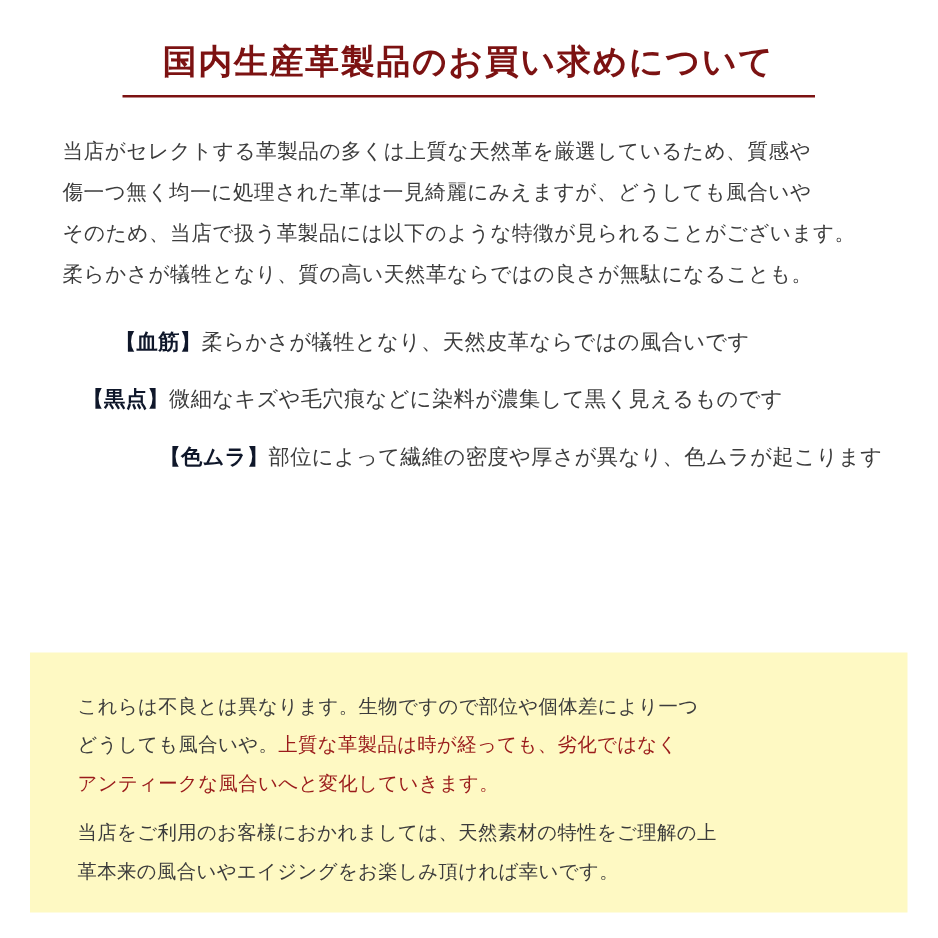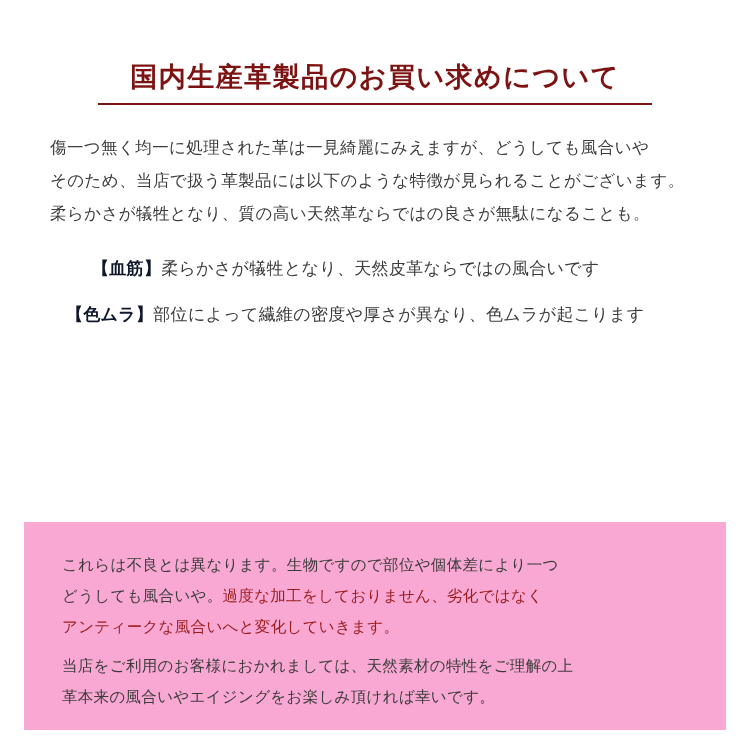--- a/index.html
+++ b/index.html
@@ -17,21 +17,20 @@
   .page {
     position: relative;
     width: 750px;
     height: 750px;
     box-sizing: border-box;
     padding: 26px 26px 0 26px;
   }
   .title-block {
     text-align: center;
     padding-top: 8px;
-    margin-top: 27px;
   }
   .title {
     font-size: 27px;
     font-weight: 700;
     letter-spacing: 1.5px;
     color: #7c1212;
     line-height: 1.2;
     display: inline-block;
     padding: 0 4px 10px 4px;
   }
@@ -61,32 +60,32 @@
     font-size: 17px;
     line-height: 1.45;
     margin-bottom: 21px;
     color: #3c3c3c;
     letter-spacing: 0.3px;
     white-space: nowrap;
   }
   .feature-row.indent-1 { padding-left: 48px; }
   .feature-row.indent-2 { padding-left: 6px; }
   .feature-row.indent-3 { padding-left: 22px; }
-  .feature-row.indent-4 { padding-left: 22px; }
+  .feature-row.indent-4 { padding-left: 22px; text-align: right; }
   .tag {
     color: #0f172a;
     font-weight: 700;
   }
   .note-box {
     position: absolute;
     left: 24px;
     right: 24px;
     top: 522px;
     height: 208px;
-    background: #f9a8d4;
+    background: #fef9c3;
     box-sizing: border-box;
     padding: 28px 34px 0 38px;
   }
   .note-line {
     font-size: 15.5px;
     line-height: 2.0;
     color: #3c3c3c;
     letter-spacing: 0.3px;
     white-space: nowrap;
   }
@@ -101,38 +100,42 @@
 <body>
 
 <div class="page">
 
   <div class="title-block">
     <div class="title">国内生産革製品のお買い求めについて</div>
     <div class="title-rule"></div>
   </div>
 
   <div class="intro">
+    <p>当店がセレクトする革製品の多くは上質な天然革を厳選しているため、質感や</p>
     <p>傷一つ無く均一に処理された革は一見綺麗にみえますが、どうしても風合いや</p>
     <p>そのため、当店で扱う革製品には以下のような特徴が見られることがございます。</p>
     <p>柔らかさが犠牲となり、質の高い天然革ならではの良さが無駄になることも。</p>
   </div>
 
   <div class="features">
     <div class="feature-row indent-1">
       <span class="tag">【血筋】</span><span>柔らかさが犠牲となり、天然皮革ならではの風合いです</span>
     </div>
+    <div class="feature-row indent-3">
+      <span class="tag">【黒点】</span><span>微細なキズや毛穴痕などに染料が濃集して黒く見えるものです</span>
+    </div>
     <div class="feature-row indent-4">
       <span class="tag">【色ムラ】</span><span>部位によって繊維の密度や厚さが異なり、色ムラが起こります</span>
     </div>
   </div>
 
   <div class="note-box">
     <div class="note-line">これらは不良とは異なります。生物ですので部位や個体差により一つ</div>
     <div class="note-line">
-      <span>どうしても風合いや。</span><span class="em-red">過度な加工をしておりません、</span><span class="em-red">劣化ではなく</span>
+      <span>どうしても風合いや。</span><span class="em-red">上質な革製品は時が経っても、</span><span class="em-red">劣化ではなく</span>
     </div>
     <div class="note-line">
       <span class="em-red">アンティークな風合いへと変化していきます。</span>
     </div>
     <div class="note-gap"></div>
     <div class="note-line">当店をご利用のお客様におかれましては、天然素材の特性をご理解の上</div>
     <div class="note-line">革本来の風合いやエイジングをお楽しみ頂ければ幸いです。</div>
   </div>
 
 </div>

